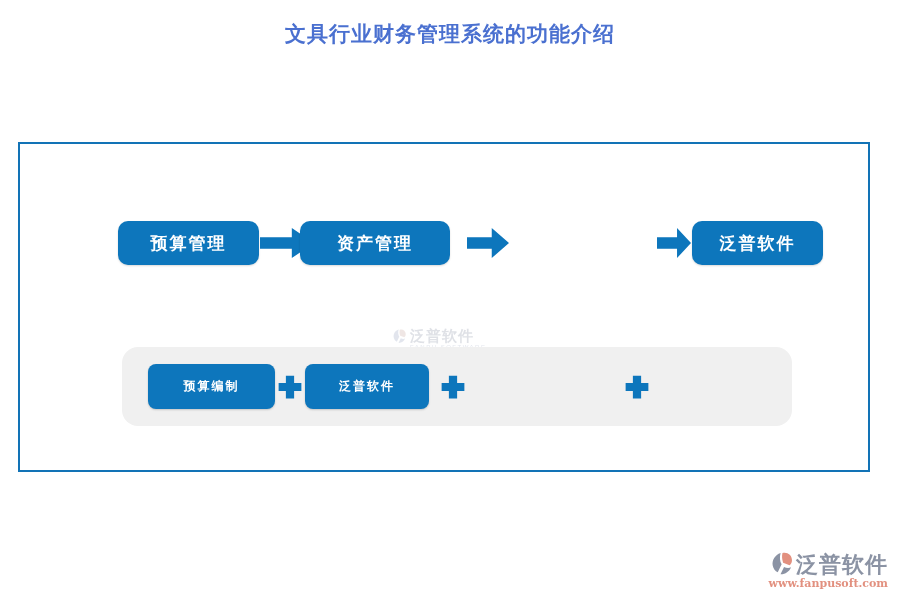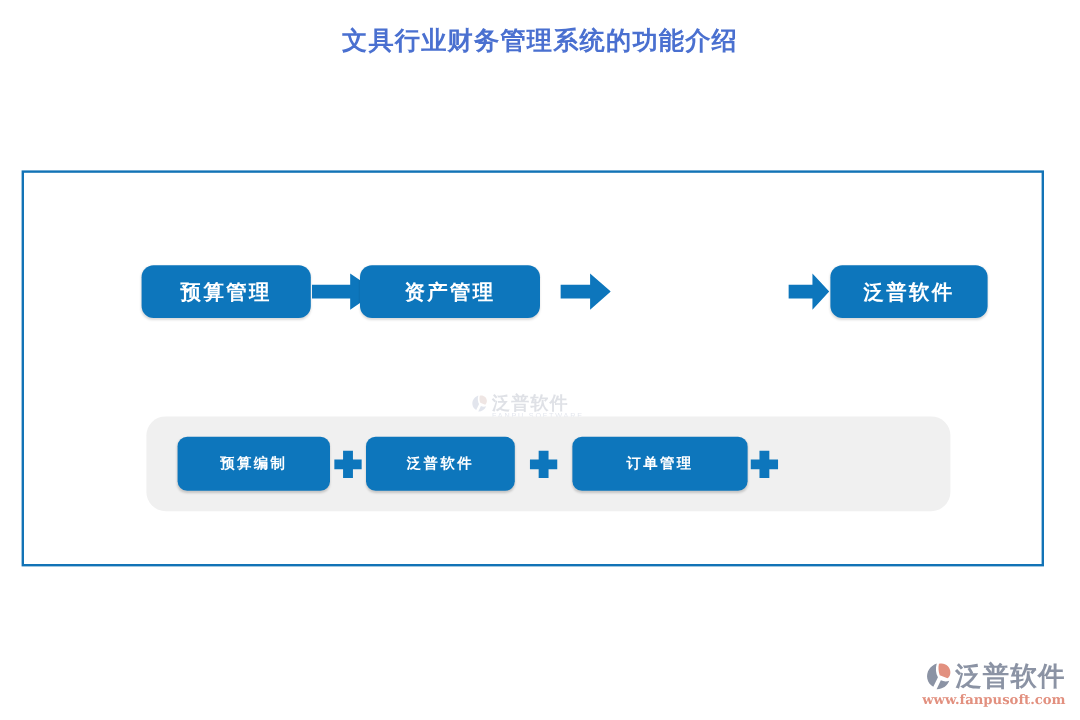--- a/index.html
+++ b/index.html
@@ -125,21 +125,20 @@
       <svg viewBox="0 0 24 24">
           <path fill="currentColor" d="M8.2 1.5 H15.8 V8.2 H22.5 V15.8 H15.8 V22.5 H8.2 V15.8 H1.5 V8.2 H8.2 Z"></path>
         </svg>
     </div>
     <div class="pnode" style="left:183px;width:124px;">泛普软件</div>
     <div class="plus" style="left:318px;">
       <svg viewBox="0 0 24 24">
           <path fill="currentColor" d="M8.2 1.5 H15.8 V8.2 H22.5 V15.8 H15.8 V22.5 H8.2 V15.8 H1.5 V8.2 H8.2 Z"></path>
         </svg>
     </div>
-    <div class="pnode" style="left:355px;width:146px;">订单管理</div>
     <div class="plus" style="left:502px;">
       <svg viewBox="0 0 24 24">
           <path fill="currentColor" d="M8.2 1.5 H15.8 V8.2 H22.5 V15.8 H15.8 V22.5 H8.2 V15.8 H1.5 V8.2 H8.2 Z"></path>
         </svg>
     </div>
   </div>
 </div>
 
 <div class="brand">
   <div class="brand-row">

